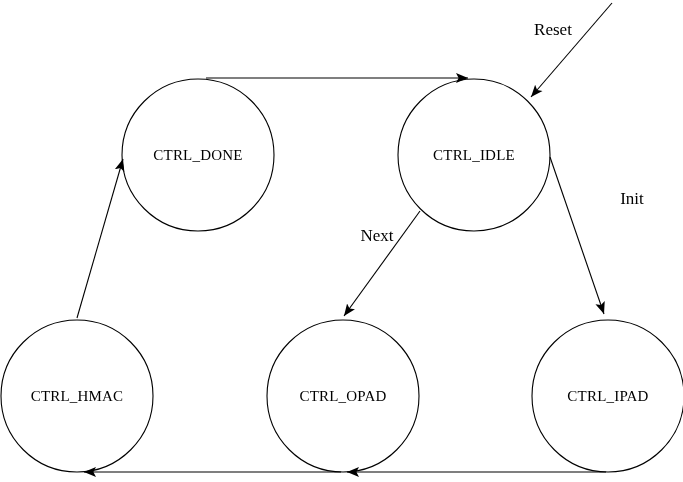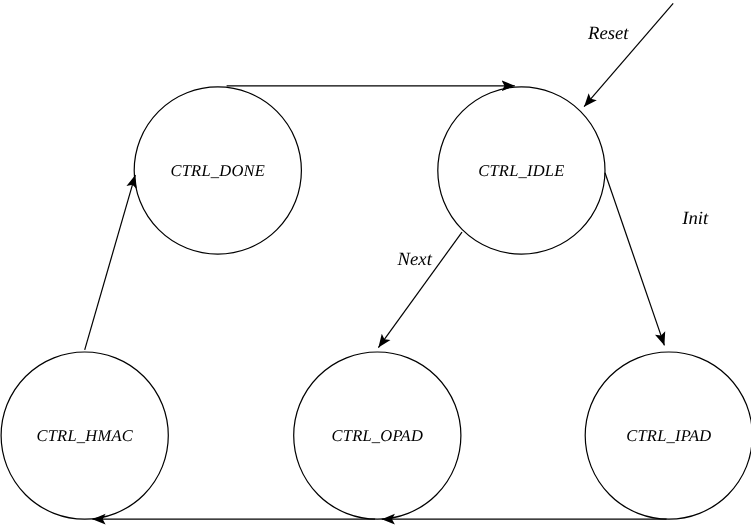--- a/index.html
+++ b/index.html
@@ -6,21 +6,20 @@
     margin: 0;
     padding: 0;
     background: #ffffff;
   }
   .canvas-wrap {
     position: relative;
     width: 683px;
     height: 482px;
     background: #ffffff;
     overflow: hidden;
-    font-style: italic;
   }
   svg text {
     font-family: "Liberation Serif", "DejaVu Serif", serif;
     fill: #000000;
   }
   svg .state-label {
     font-size: 15px;
     letter-spacing: 0.2px;
   }
   svg .edge-label {

